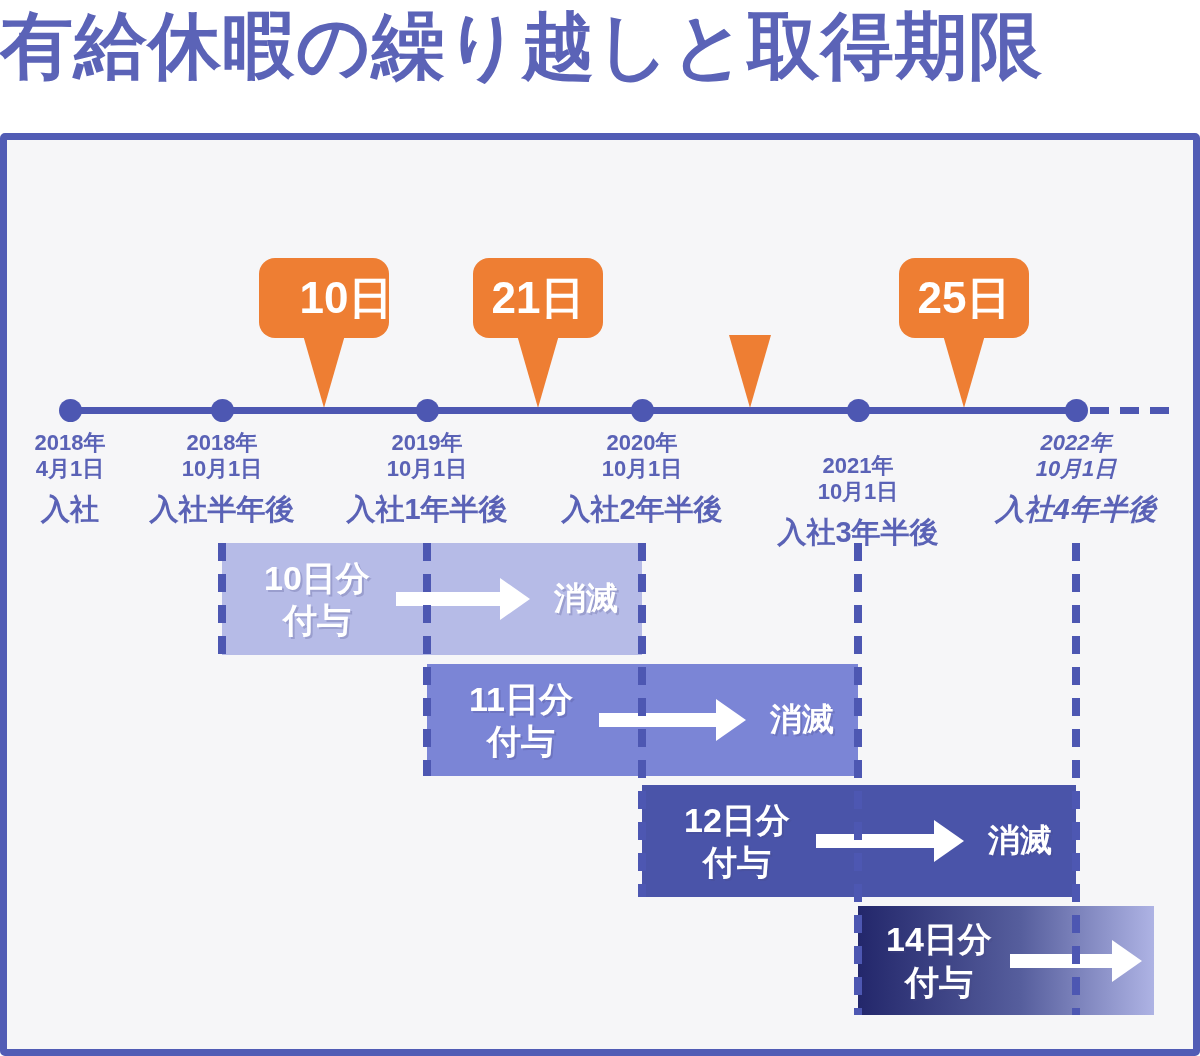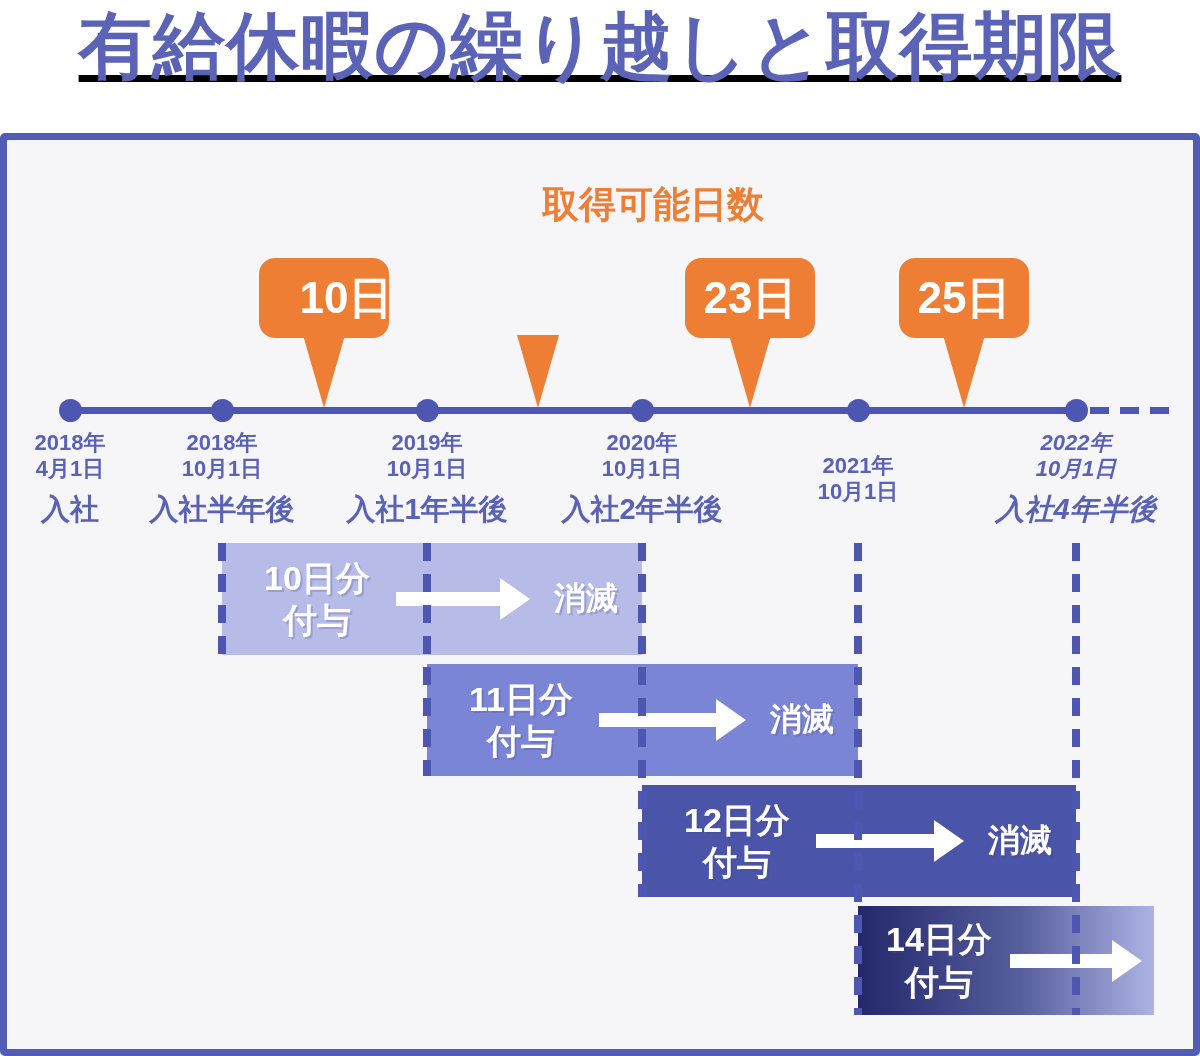--- a/index.html
+++ b/index.html
@@ -2,21 +2,21 @@
 <html lang="ja"><head>
 <meta charset="utf-8">
 <style>
   html,body{margin:0;padding:0;background:#ffffff;}
   *{box-sizing:border-box;}
   body{font-family:"Liberation Sans","DejaVu Sans",sans-serif;}
   .canvas{position:relative;width:1200px;height:1056px;background:#ffffff;overflow:hidden;}
 
   
   .title-area{position:absolute;left:0;top:0;width:1200px;height:95px;background:#ffffff;
-    display:flex;align-items:center;justify-content:center;text-decoration:underline;}
+    display:flex;align-items:center;justify-content:flex-start;}
   .main-title{font-size:73px;font-weight:800;color:#5b63b7;letter-spacing:1px;white-space:nowrap;}
 
   
   .panel{position:absolute;left:0;top:133px;width:1200px;height:923px;
     background:#f6f6f8;border:7px solid #515cb5;border-radius:5px;}
 
   
   .avail-heading{position:absolute;top:180px;left:493px;width:320px;text-align:center;
     font-size:37px;font-weight:800;color:#ee7e33;white-space:nowrap;}
 
@@ -76,26 +76,25 @@
 <body>
 
 <div class="canvas">
 
   <div class="title-area">
     <div class="main-title">有給休暇の繰り越しと取得期限</div>
   </div>
 
   <div class="panel"></div>
 
-  <div class="avail-heading">取得可能日数</div>
 
   <div class="badge badge-1">10日</div>
   <div class="badge-pointer pointer-1"></div>
+  <div class="badge badge-2">21日</div>
   <div class="badge-pointer pointer-2"></div>
-  <div class="badge badge-3">23日</div>
   <div class="badge-pointer pointer-3"></div>
   <div class="badge badge-4">25日</div>
   <div class="badge-pointer pointer-4"></div>
 
   <div class="timeline-line"></div>
   <div class="timeline-dashes"></div>
   <div class="timeline-dot dot-1"></div>
   <div class="timeline-dot dot-2"></div>
   <div class="timeline-dot dot-3"></div>
   <div class="timeline-dot dot-4"></div>
@@ -113,20 +112,21 @@
   <div class="point-label plabel-3">
     <div class="dl"><span>2019年</span><br><span>10月1日</span></div>
     <div class="cap">入社1年半後</div>
   </div>
   <div class="point-label plabel-4">
     <div class="dl"><span>2020年</span><br><span>10月1日</span></div>
     <div class="cap">入社2年半後</div>
   </div>
   <div class="point-label plabel-5">
     <div class="dl"><span>2021年</span><br><span>10月1日</span></div>
+    <div class="cap">入社3年半後</div>
   </div>
   <div class="point-label plabel-6">
     <div class="dl"><span>2022年</span><br><span>10月1日</span></div>
     <div class="cap">入社4年半後</div>
   </div>
 
   <div class="bar bar-1">
     <div class="grant-label"><span>10日分</span><br><span>付与</span></div>
     <div class="arrow">
         <div class="arrow-shaft"></div>

